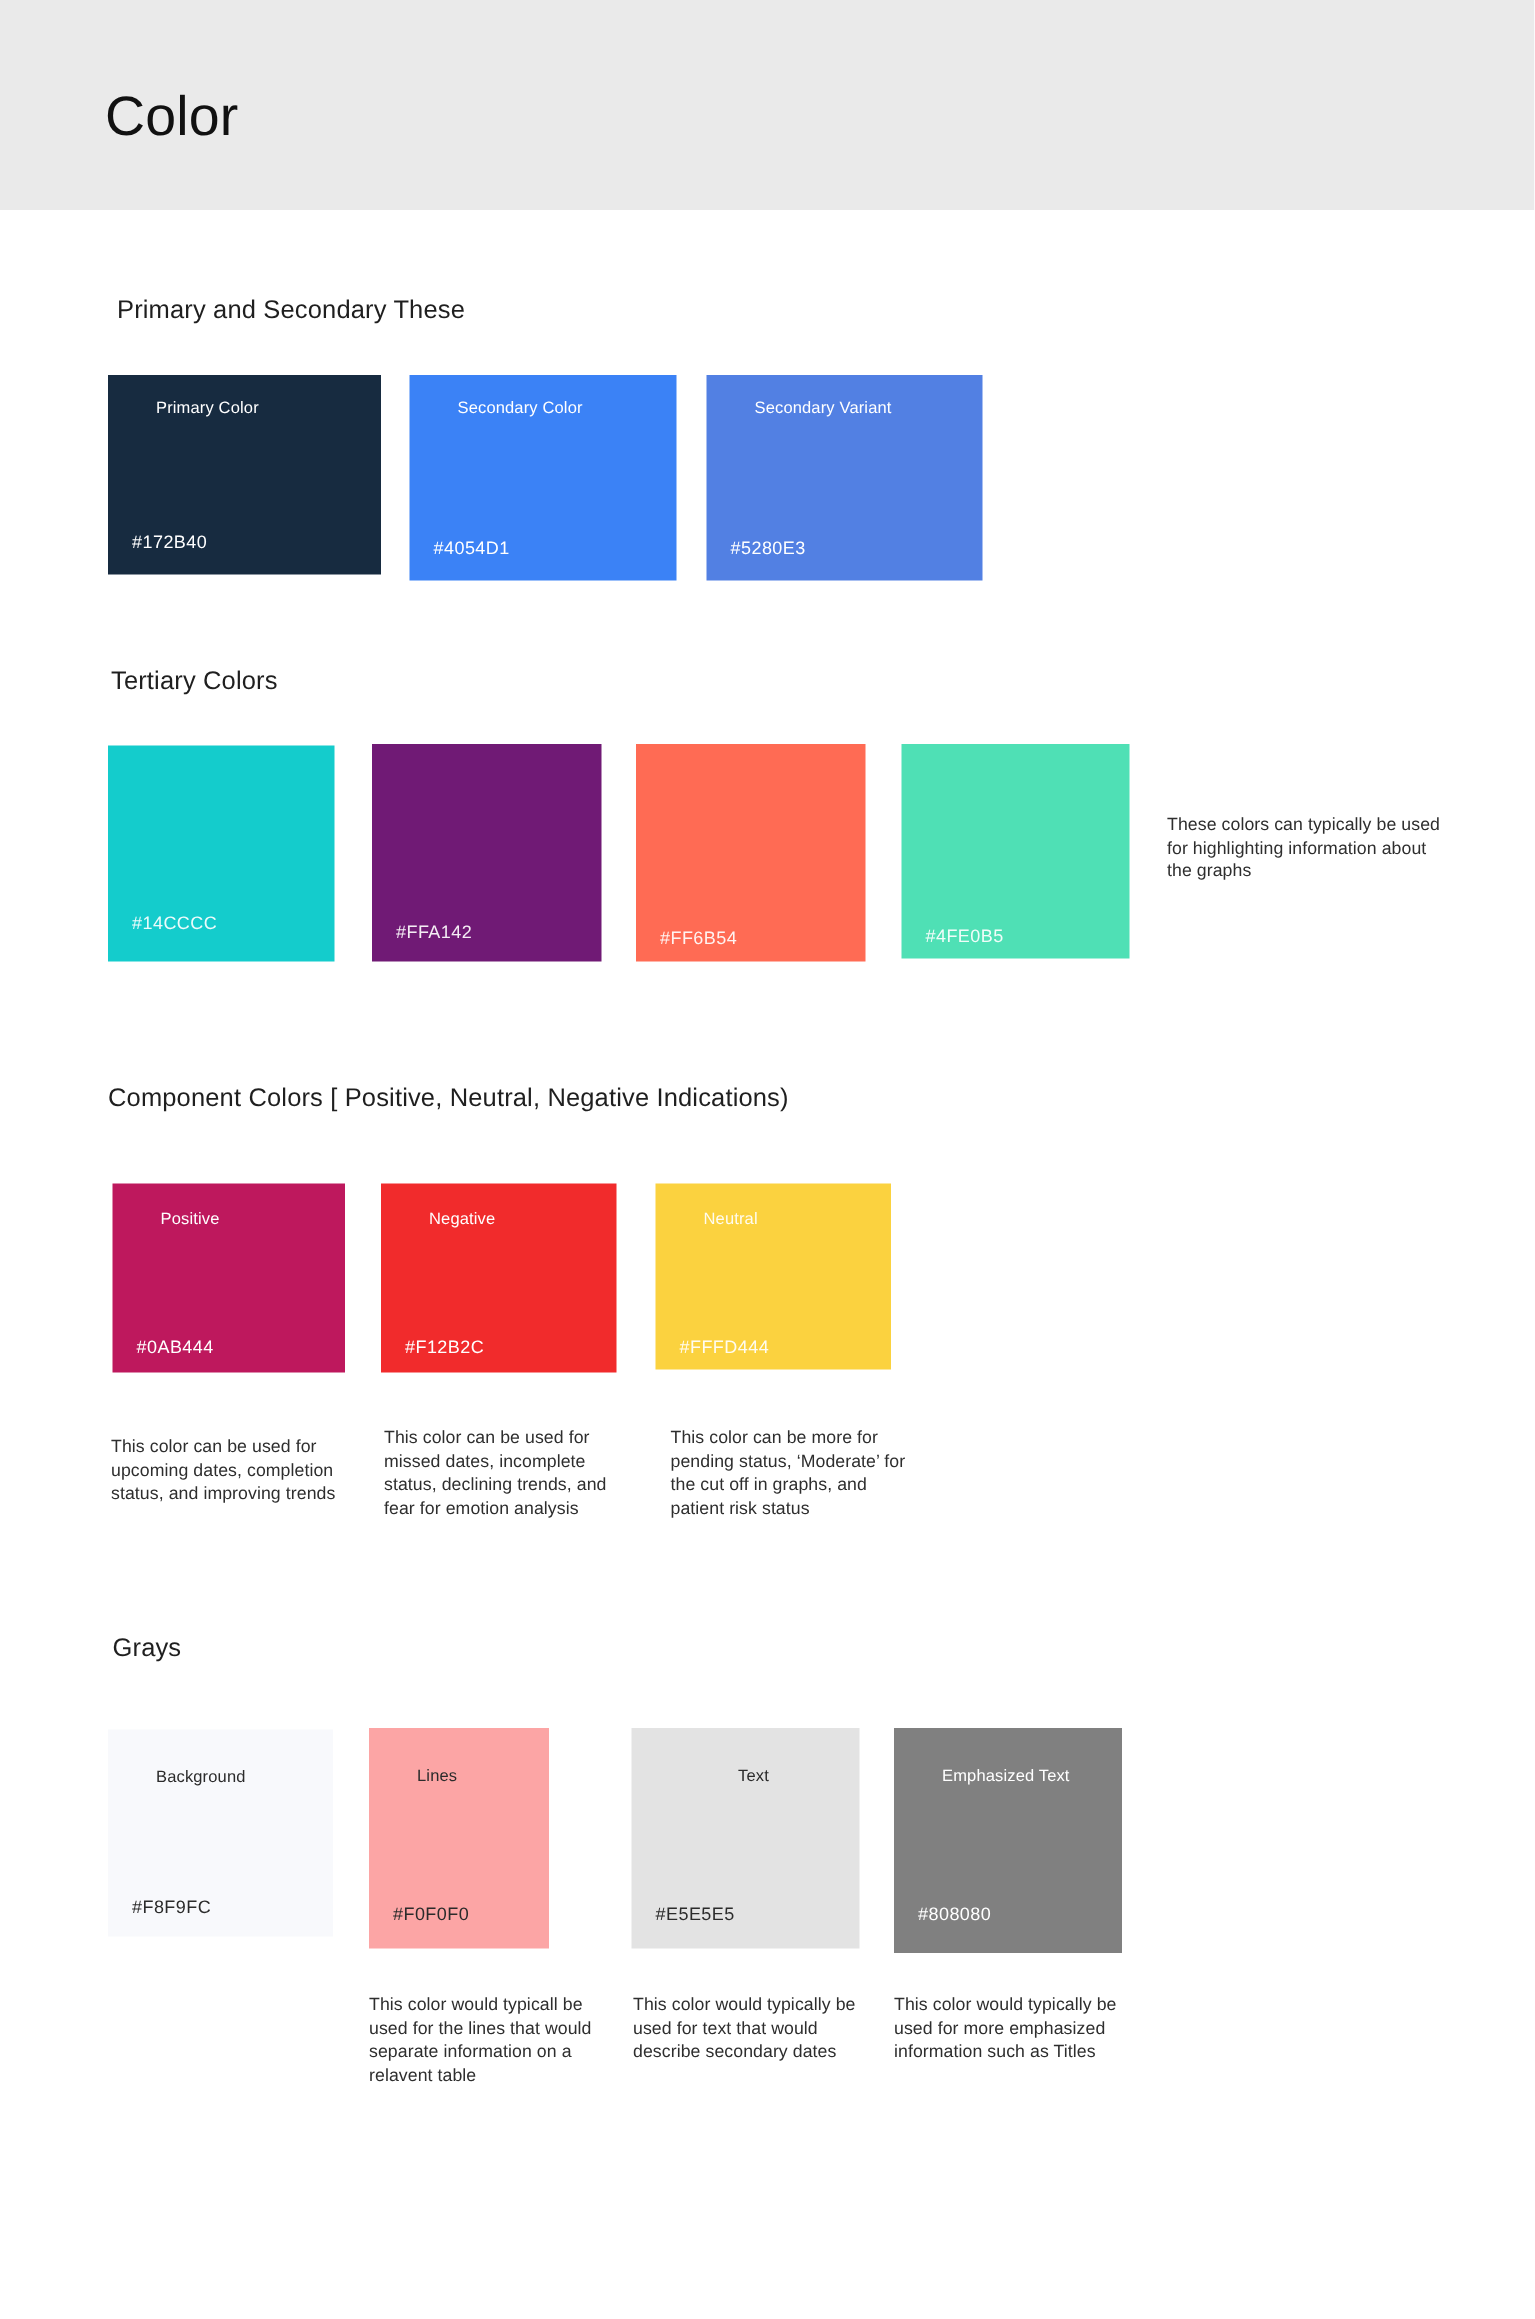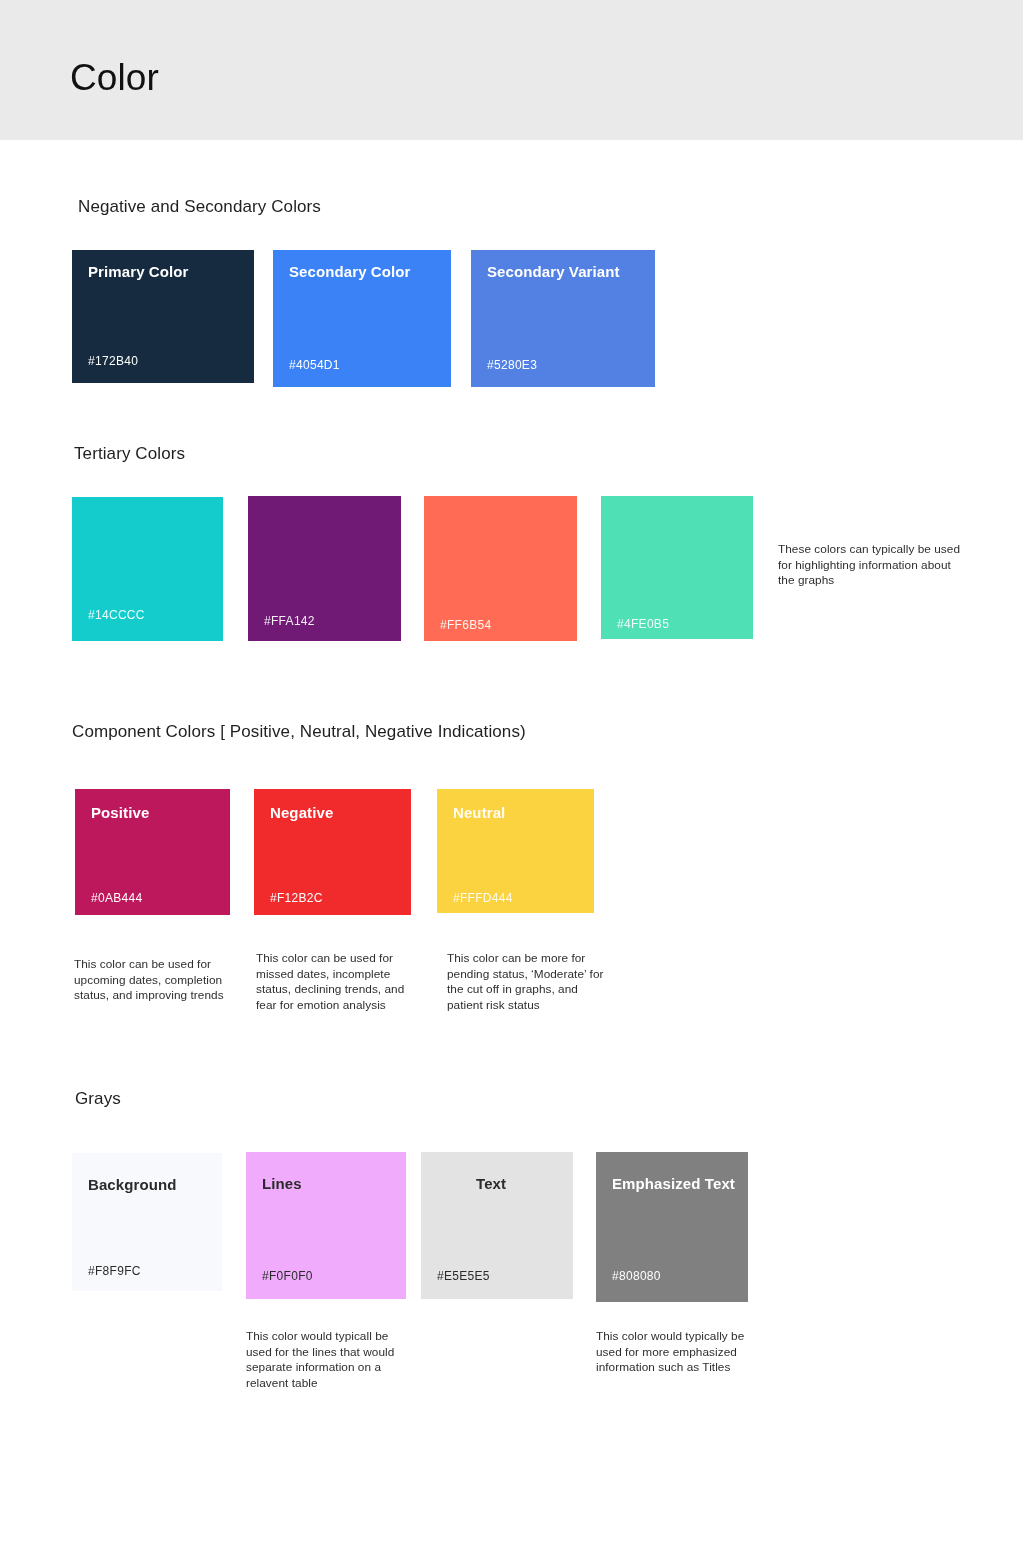--- a/index.html
+++ b/index.html
@@ -42,27 +42,26 @@
     white-space: nowrap;
   }
 
   
   .swatch {
     position: absolute;
     overflow: hidden;
   }
   .swatch .sw-name {
     position: absolute;
-    left: 16px;
+    left: 32px;
     top: 14px;
-    font-size: 15px;
+    font-size: 11px;
     letter-spacing: 0.1px;
     line-height: 16px;
     white-space: nowrap;
-    font-weight: bold;
   }
   .swatch .sw-hex {
     position: absolute;
     left: 16px;
     bottom: 14px;
     font-size: 12px;
     letter-spacing: 0.3px;
     line-height: 16px;
     white-space: nowrap;
   }
@@ -81,21 +80,21 @@
 </style>
 </head>
 <body>
 
 <div class="page">
 
   <div class="header-band">
     <div class="page-title">Color</div>
   </div>
 
-  <div class="section-heading" style="left:78px; top:197px;">Negative and Secondary Colors</div>
+  <div class="section-heading" style="left:78px; top:197px;">Primary and Secondary These</div>
 
   <div class="swatch on-dark" style="left:72px; top:250px; width:182px; height:133px; background:#172b40;">
     <div class="sw-name">Primary Color</div>
     <div class="sw-hex">#172B40</div>
   </div>
 
   <div class="swatch on-dark" style="left:273px; top:250px; width:178px; height:137px; background:#3b82f6;">
     <div class="sw-name">Secondary Color</div>
     <div class="sw-hex">#4054D1</div>
   </div>
@@ -146,31 +145,32 @@
   <div class="desc" style="left:256px; top:951px; width:160px;">This color can be used for missed dates, incomplete status, declining trends, and fear for emotion analysis</div>
   <div class="desc" style="left:447px; top:951px; width:158px;">This color can be more for pending status, ‘Moderate’ for the cut off in graphs, and patient risk status</div>
 
   <div class="section-heading" style="left:75px; top:1089px;">Grays</div>
 
   <div class="swatch on-light" style="left:72px; top:1153px; width:150px; height:138px; background:#f8f9fc;">
     <div class="sw-name" style="top:24px;">Background</div>
     <div class="sw-hex" style="bottom:12px;">#F8F9FC</div>
   </div>
 
-  <div class="swatch on-light" style="left:246px; top:1152px; width:160px; height:147px; background:#f0abfc;">
+  <div class="swatch on-light" style="left:246px; top:1152px; width:120px; height:147px; background:#fca5a5;">
     <div class="sw-name" style="top:24px;">Lines</div>
     <div class="sw-hex" style="bottom:15px;">#F0F0F0</div>
   </div>
 
   <div class="swatch on-light" style="left:421px; top:1152px; width:152px; height:147px; background:#e3e3e3;">
     <div class="sw-name" style="top:24px;margin-left:39px;">Text</div>
     <div class="sw-hex" style="bottom:15px;">#E5E5E5</div>
   </div>
 
   <div class="swatch on-dark" style="left:596px; top:1152px; width:152px; height:150px; background:#808080;">
     <div class="sw-name" style="top:24px;">Emphasized Text</div>
     <div class="sw-hex" style="bottom:18px;">#808080</div>
   </div>
 
   <div class="desc" style="left:246px; top:1329px; width:160px;">This color would typicall be used for the lines that would separate information on a relavent table</div>
+  <div class="desc" style="left:422px; top:1329px; width:158px;">This color would typically be used for text that would describe secondary dates</div>
   <div class="desc" style="left:596px; top:1329px; width:152px;">This color would typically be used for more emphasized information such as Titles</div>
 
 </div>
 
 </body></html>

